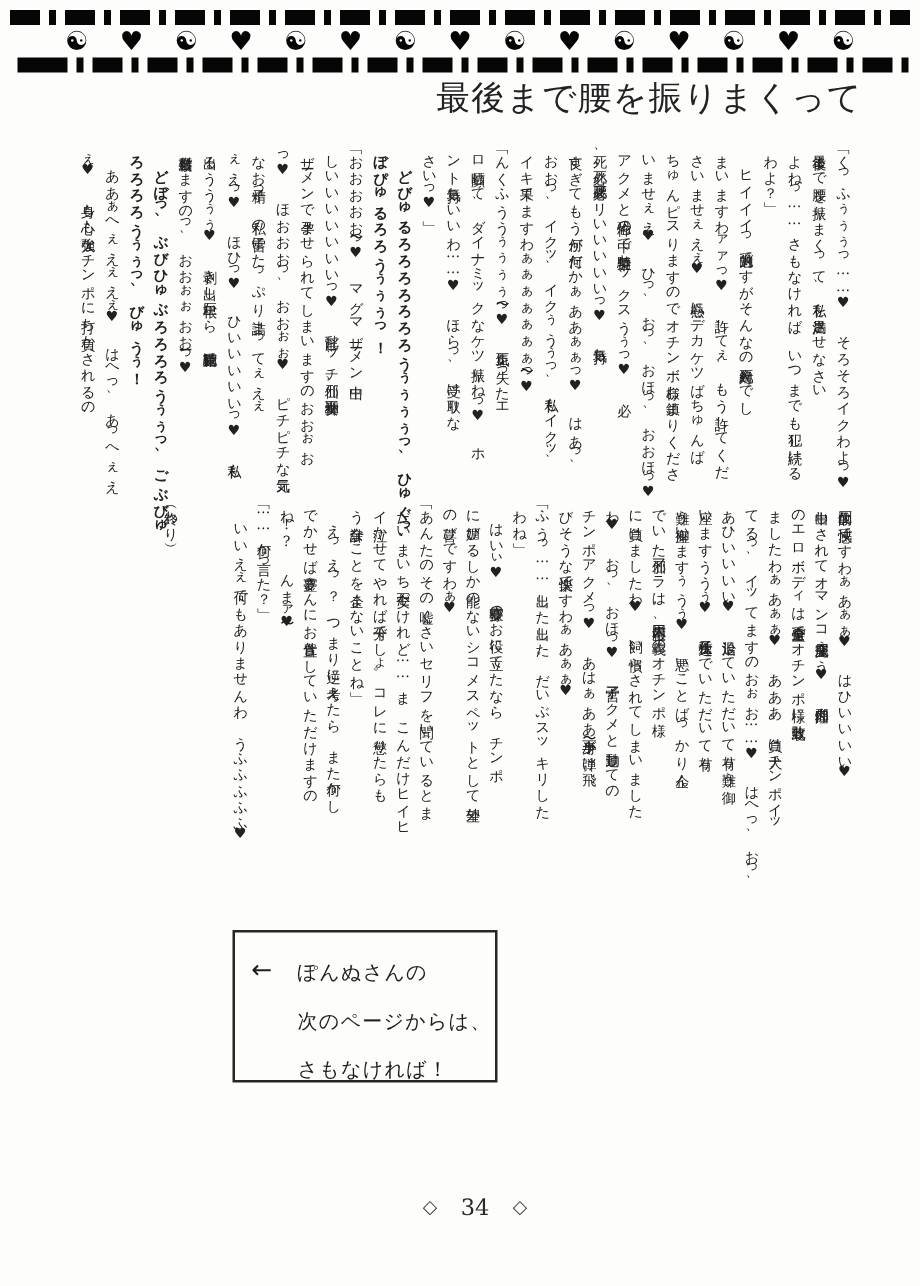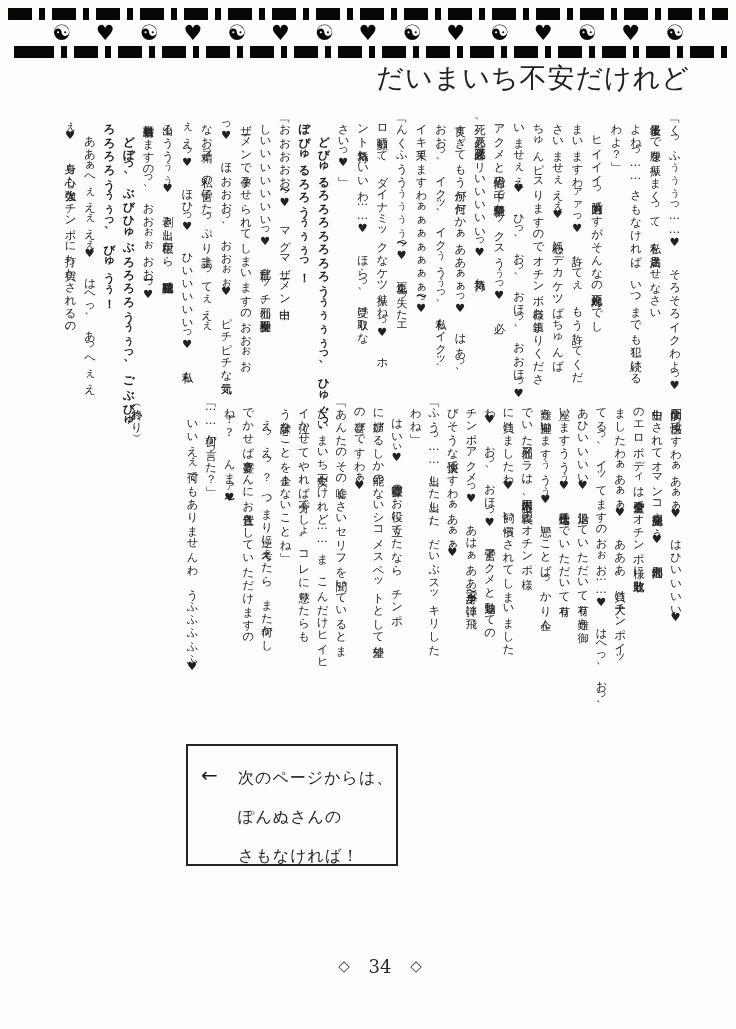--- a/index.html
+++ b/index.html
@@ -90,21 +90,21 @@
         <span class="sym">♥</span>
         <span class="sym">☯</span>
         <span class="sym">♥</span>
         <span class="sym">☯</span>
         <span class="sym">♥</span>
         <span class="sym">☯</span>
     </div>
     <div class="dash-row bottom"></div>
   </div>
 
-  <div class="title">だいまいち不安だけれど</div>
+  <div class="title">最後まで腰を振りまくって</div>
 
   <div class="vblock block-upper">
     <div class="tcol">「くっふぅぅぅっ……♥　そろそろイクわよっ♥</div>
       <div class="tcol">最後まで腰を振りまくって、私を満足させなさい</div>
       <div class="tcol">よねっ……さもなければ、いつまでも犯し続ける</div>
       <div class="tcol">わよ？」</div>
       <div class="tcol">　ヒイイイっ魅力的ですがそんなの絶対死んでし</div>
       <div class="tcol">まいますわァァっ♥　許してぇ、もう許してくだ</div>
       <div class="tcol">さいませぇえぇ♥　熱心にデカケツばちゅんば</div>
       <div class="tcol">ちゅんピスりますのでオチンボ様お鎮まりくださ</div>
@@ -163,22 +163,22 @@
       <div class="tcol">「……何か言った？」</div>
       <div class="tcol">　いいえぇ何でもありませんわ、うふふふふふ♥</div>
       <div class="tcol">　</div>
       <div class="tcol">　</div>
       <div class="tcol">（終わり）</div>
   </div>
 
   <div class="note-box">
     <span class="note-arrow">←</span>
     <div>
-      <div class="note-line">次のページからは、</div>
-        <div class="note-line">ぽんぬさんの</div>
+      <div class="note-line">ぽんぬさんの</div>
+        <div class="note-line">次のページからは、</div>
         <div class="note-line">さもなければ！</div>
     </div>
   </div>
 
   <div class="footer">
     <span class="orn">◇</span>
     <span>34</span>
     <span class="orn">◇</span>
   </div>
 

